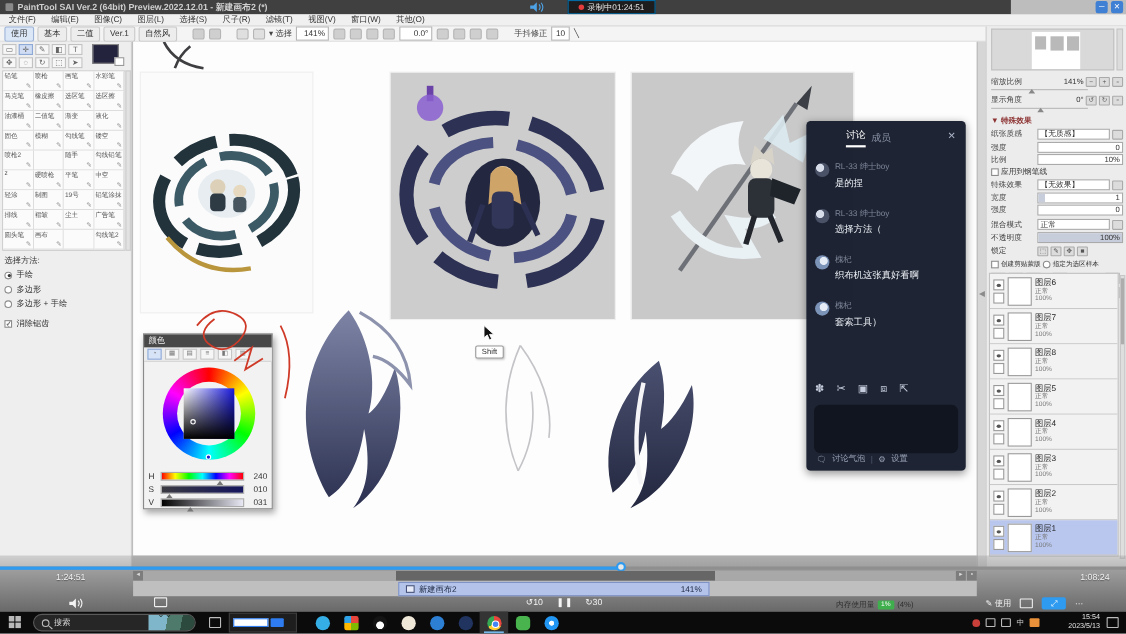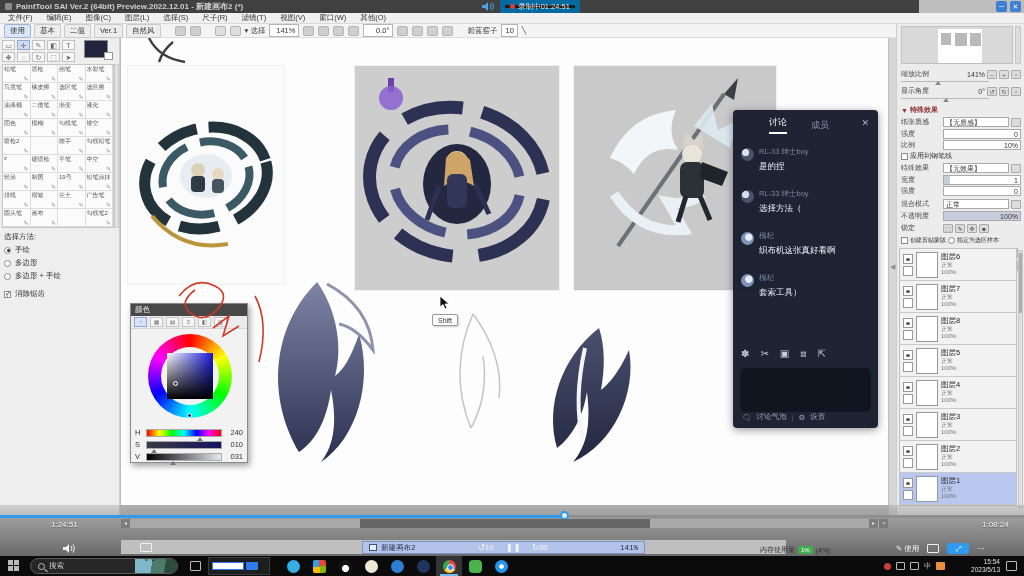--- a/index.html
+++ b/index.html
@@ -7,22 +7,22 @@
     font-family:"Liberation Sans","DejaVu Sans",sans-serif;background:#bdbdbd;
     -webkit-font-smoothing:antialiased;}
   .screen *{box-sizing:border-box;}
 
   
   #titlebar{position:absolute;left:0;top:0;width:919px;height:13px;background:#404040;
     display:flex;align-items:center;color:#d8d8d8;font-size:8px;}
   #titlebar .appico{width:7px;height:7px;background:#8a8a8a;margin:0 4px 0 5px;border-radius:1px;}
   #titlebar .title{white-space:nowrap;font-weight:bold;color:#cfcfcf;}
   #spk{position:absolute;left:481px;top:1px;width:14px;height:11px;}
-  #recpill{position:absolute;left:500px;top:0;height:13px;width:80px;background:#1d1d1d;
-    border:5px solid #0369a1;display:flex;align-items:center;justify-content:center;gap:3px;}
+  #recpill{position:absolute;left:516px;top:0;height:13px;width:80px;background:#1d1d1d;
+    border:1px solid #0369a1;display:flex;align-items:center;justify-content:center;gap:3px;}
   #recpill .dot{width:5px;height:5px;border-radius:50%;background:#e23c3c;}
   #recpill .rectext{color:#eaeaea;font-size:7.5px;white-space:nowrap;}
   .winbtn{position:absolute;top:1px;width:11px;height:11px;border-radius:2px;background:#3f7fd4;
     color:#fff;font-size:7px;line-height:11px;text-align:center;}
 
   
   #menubar{position:absolute;left:0;top:13px;width:1024px;height:11px;background:#f0f0f0;
     border-bottom:1px solid #d9d9d9;display:flex;align-items:center;gap:14px;padding-left:8px;}
   .menu-item{font-size:7.5px;color:#333;white-space:nowrap;text-align:right;}
 
@@ -88,21 +88,21 @@
   .cp-track .mk{position:absolute;bottom:-5px;width:0;height:0;border-left:3px solid transparent;
     border-right:3px solid transparent;border-bottom:4px solid #777;}
   .cp-val{width:18px;font-size:7.5px;color:#333;text-align:right;}
   .trk-h{background:linear-gradient(to right,#f00,#ff0,#0f0,#0ff,#00f,#f0f,#f00);}
   .trk-s{background:linear-gradient(to right,#3a3a42,#15155e);}
   .trk-v{background:linear-gradient(to right,#000,#e8e8f4);}
 
   
   #chat{position:absolute;left:733px;top:110px;width:145px;height:318px;background:rgba(23,29,44,0.97);
     border-radius:4px;box-shadow:0 2px 8px rgba(0,0,0,.4);color:#e8edf5;}
-  #chat-header{position:relative;height:30px;display:flex;align-items:center;gap:24px;padding-left:36px;}
+  #chat-header{position:relative;height:30px;display:flex;align-items:center;gap:5px;padding-left:36px;}
   .chat-tab{font-size:9px;color:#8a93a6;}
   .chat-tab.active{color:#fff;border-bottom:2px solid #fff;padding-bottom:3px;}
   #chat-close{position:absolute;right:9px;top:8px;color:#aab3c5;font-size:9px;}
   .msg{display:flex;gap:5px;padding:7px 8px 0 8px;}
   .mav{width:13px;height:13px;border-radius:50%;flex:none;margin-top:1px;}
   .av-a{background:radial-gradient(circle at 35% 35%,#d7dde9 0 28%,#4a5268 34%);}
   .av-b{background:radial-gradient(circle at 60% 40%,#e6ecf5 0 30%,#7c93b8 36%);}
   .mname{font-size:7.5px;color:#7d8698;}
   .mtext{font-size:8.5px;color:#eef2f8;margin-top:4px;}
   .msg.gap{margin-top:9px;}
@@ -151,21 +151,21 @@
   
   #playerbar{position:absolute;left:0;top:505px;width:1024px;height:51px;
     background:linear-gradient(to bottom,rgba(150,150,150,.35),rgba(84,84,84,.8));}
   #ptrack{position:absolute;left:0;top:10px;width:1024px;height:3px;background:#8f8f8f;}
   #pfill{position:absolute;left:0;top:10px;width:565px;height:3px;background:#2e9bf0;}
   #phandle{position:absolute;left:560px;top:6px;width:9px;height:9px;border-radius:50%;background:#e8e8e8;border:2px solid #2e9bf0;}
   .ptime{position:absolute;top:15px;font-size:8px;color:#f2f2f2;text-shadow:0 1px 1px rgba(0,0,0,.4);}
   #hscroll{position:absolute;left:121px;top:14px;width:767px;height:9px;background:#a8a8a8;}
   #hscroll .arr{position:absolute;top:0;width:9px;height:9px;background:#7d7d7d;color:#ddd;font-size:6px;line-height:9px;text-align:center;}
   #hscroll .th{position:absolute;left:239px;top:0;width:290px;height:9px;background:#666;}
-  #tabstrip{position:absolute;left:121px;top:35px;width:665px;height:14px;background:#bfbfbf;font-family:Liberation Mono, monospace;}
+  #tabstrip{position:absolute;left:121px;top:23px;width:767px;height:14px;background:#bfbfbf;}
   #doctab{position:absolute;left:241px;top:1px;width:283px;height:13px;background:#b3c3ea;border:1px solid #7f93c4;
     display:flex;align-items:center;gap:4px;padding:0 6px;font-size:7.5px;color:#1d2740;}
   #doctab .ic{width:8px;height:7px;border:1px solid #44507a;background:#e8ecf8;}
   #doctab .zm{margin-left:auto;}
   #pcontrols{position:absolute;left:0;top:37px;width:1024px;height:14px;color:#f4f4f4;font-size:9px;}
   .pc{position:absolute;top:1px;}
   #memuse{position:absolute;left:760px;top:3px;font-size:7px;color:#2e2e2e;display:flex;gap:3px;align-items:center;}
   #memchip{background:#3fae4d;color:#fff;font-size:6px;padding:0 3px;line-height:8px;border-radius:1px;}
   #annot-tools{position:absolute;left:896px;top:1px;display:flex;gap:8px;align-items:center;font-size:7.5px;color:#f4f4f4;}
   #annot-tools .bluechip{width:22px;height:11px;background:#2e9bf0;border-radius:2px;color:#fff;text-align:center;line-height:11px;}
@@ -258,21 +258,21 @@
     <span class="tbtn dark"></span>
     <span class="tbtn dark"></span>
     <span class="tbtn dark"></span>
     <span class="tbtn dark"></span>
     <span class="tval">0.0°</span>
     <span class="tbtn dark"></span>
     <span class="tbtn dark"></span>
     <span class="tbtn dark"></span>
     <span class="tbtn dark"></span>
     <span class="tsep"></span>
-    <span class="tlabel">碧蓝窑子</span>
+    <span class="tlabel">手抖修正</span>
     <span class="tval" style="min-width:16px">10</span>
     <span class="tlabel">╲</span>
   </div>
 
   <div id="leftpanel">
     <div id="tooliconrows">
       <span class="tico16">▭</span>
       <span class="tico16 sel">✛</span>
       <span class="tico16">✎</span>
       <span class="tico16">◧</span>

